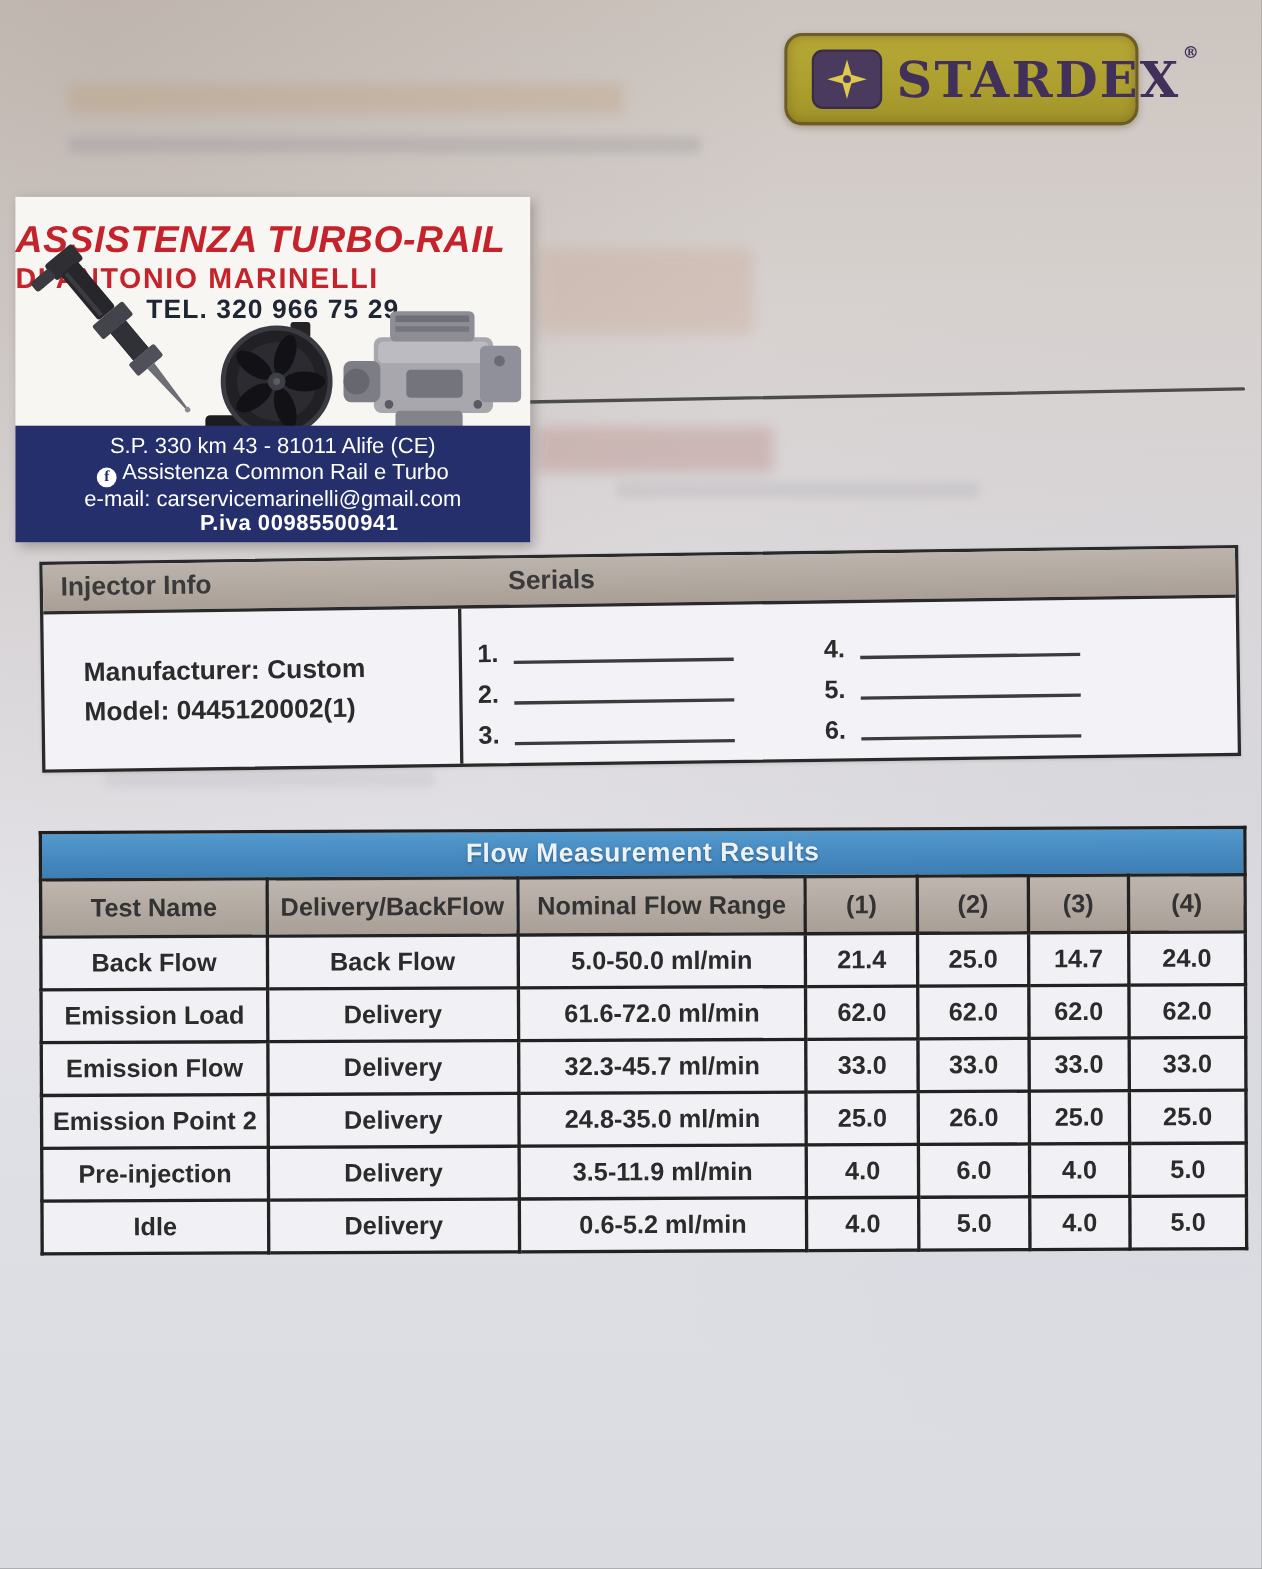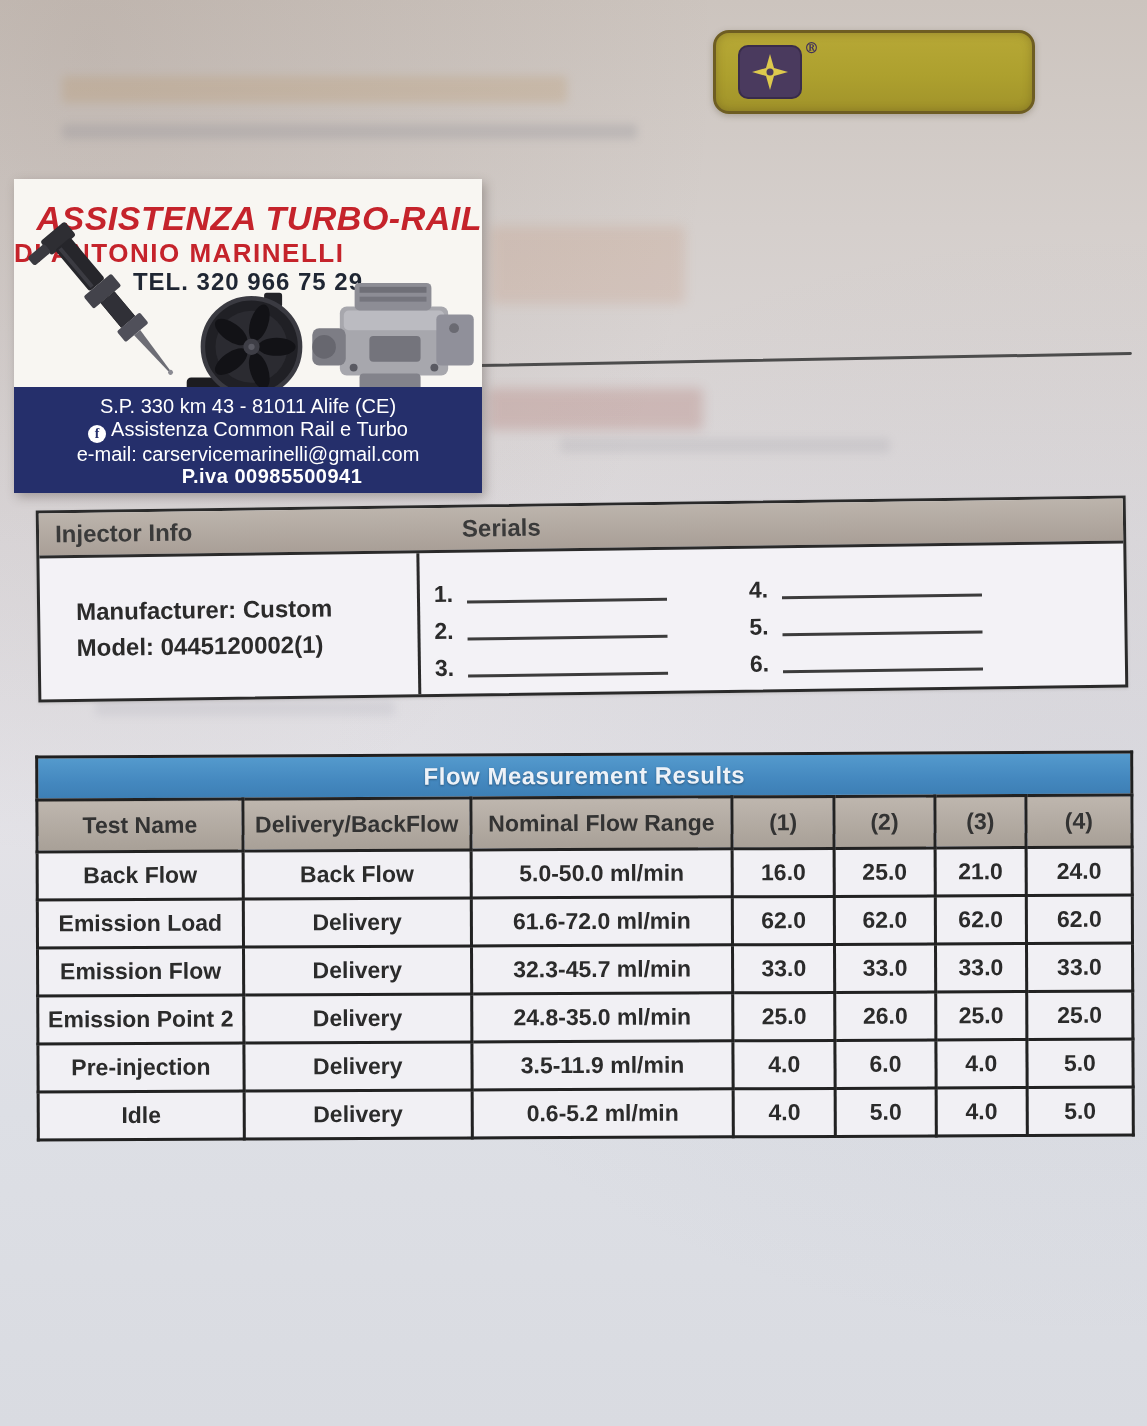--- a/index.html
+++ b/index.html
@@ -36,21 +36,21 @@
 
   
   .vendor{position:absolute;left:716px;top:226px;font-size:23px;font-weight:bold;color:#474747;
     line-height:30px;letter-spacing:.2px;filter:blur(.2px);}
   .rule{position:absolute;left:479px;top:364px;width:653px;height:3px;background:#4c4c4c;
     transform:rotate(-1.05deg);transform-origin:left center;border-radius:2px;}
 
   
   .card{position:absolute;left:14px;top:179px;width:468px;height:314px;background:#f8f6f2;
     box-shadow:3px 4px 10px rgba(85,75,70,.40);}
-  .card-title{margin-top:22px;text-align:right;color:#c5232b;font-size:34px;font-weight:bold;
+  .card-title{margin-top:22px;text-align:left;color:#c5232b;font-size:34px;font-weight:bold;
     font-style:italic;letter-spacing:.5px;line-height:1.0;}
   .card-sub{margin-top:5px;text-align:left;color:#c5232b;font-size:26px;font-weight:bold;letter-spacing:1.5px;line-height:1.0;}
   .card-tel{margin-top:4px;text-align:center;color:#1f2633;font-size:24px;font-weight:bold;letter-spacing:1px;line-height:1.0;}
   .card-art{position:absolute;pointer-events:none;}
   .art-injector{left:0px;top:26px;width:200px;height:200px;}
   .art-turbo{left:158px;top:112px;width:150px;height:126px;}
   .art-pump{right:4px;top:98px;width:168px;height:128px;}
   .card-footer{position:absolute;left:0;bottom:0;width:100%;height:106px;background:#252f6b;
     color:#fff;text-align:center;box-sizing:border-box;padding-top:8px;font-size:20px;line-height:22.5px;}
   .card-footer .piva{font-weight:bold;letter-spacing:.5px;padding-left:48px;}
@@ -95,20 +95,21 @@
   <div class="ghost g5"></div>
   <div class="ghost g6"></div>
 
   <div class="logo">
     <div class="logo-emblem">
       <svg width="40" height="40" viewBox="0 0 40 40">
         <polygon points="20,2 24,16 38,20 24,24 20,38 16,24 2,20 16,16" fill="#ddc94d"></polygon>
         <circle cx="20" cy="20" r="3.5" fill="#4a3a5e"></circle>
       </svg>
     </div>
+    <div class="logo-word">STARDEX</div>
     <div class="logo-reg">®</div>
   </div>
 
   <div class="rule"></div>
 
   <div class="card">
     <div class="card-title">ASSISTENZA TURBO-RAIL</div>
     <div class="card-sub">DI ANTONIO MARINELLI</div>
     <div class="card-tel">TEL. 320 966 75 29</div>
 
@@ -231,23 +232,23 @@
             <th>(2)</th>
             <th>(3)</th>
             <th>(4)</th>
           </tr>
         </thead>
       <tbody>
           <tr>
             <td>Back Flow</td>
             <td>Back Flow</td>
             <td>5.0-50.0 ml/min</td>
-            <td>16.0</td>
-            <td>25.0</td>
-            <td>21.0</td>
+            <td>21.4</td>
+            <td>25.0</td>
+            <td>14.7</td>
             <td>24.0</td>
           </tr>
           <tr>
             <td>Emission Load</td>
             <td>Delivery</td>
             <td>61.6-72.0 ml/min</td>
             <td>62.0</td>
             <td>62.0</td>
             <td>62.0</td>
             <td>62.0</td>

